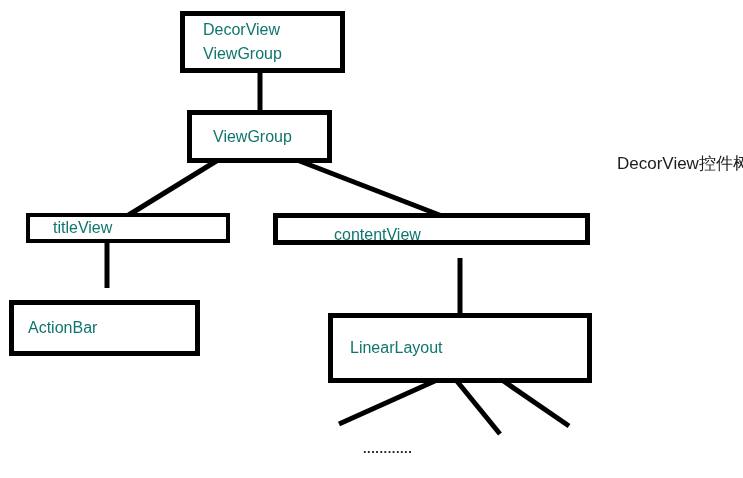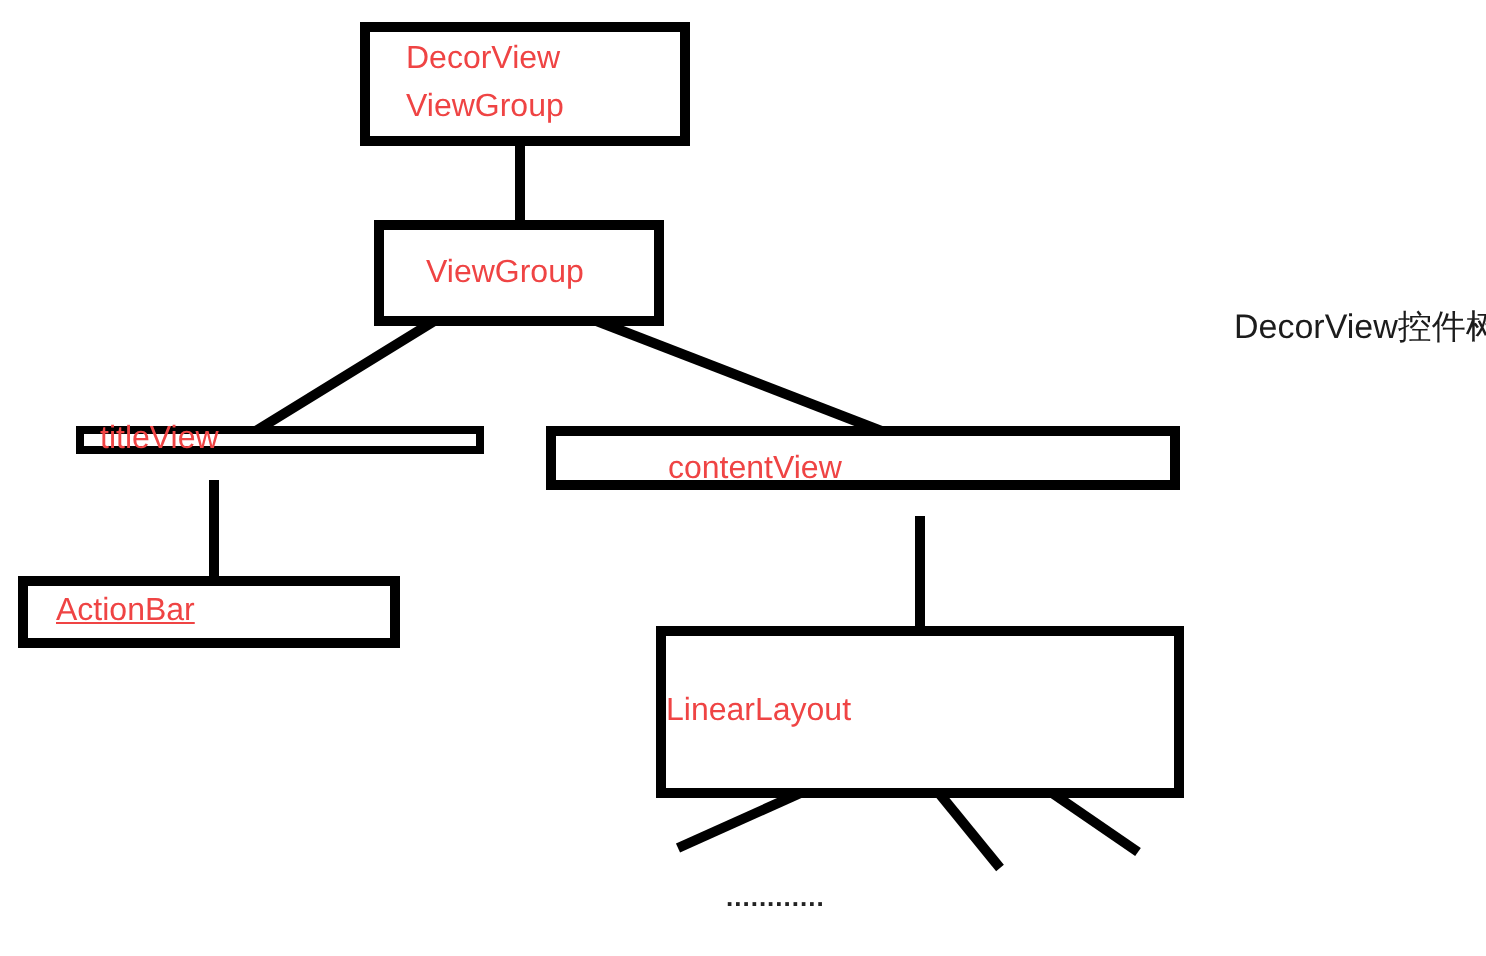--- a/index.html
+++ b/index.html
@@ -16,39 +16,39 @@
     position: absolute;
     left: 0; top: 0;
     width: 743px; height: 478px;
     z-index: 1;
   }
   .node {
     position: absolute;
     z-index: 2;
     background: #ffffff;
     border: 5px solid #000000;
-    color: #ef4444;
+    color: #0f766e;
     font-size: 16px;
     display: flex;
     align-items: center;
   }
   .node-decorview {
     left: 180px; top: 11px; width: 165px; height: 62px;
     flex-direction: column;
     align-items: flex-start;
     justify-content: center;
     padding-left: 18px;
   }
   .node-decorview .nline { line-height: 24px; }
   .node-viewgroup  { left: 187px; top: 110px; width: 145px; height: 53px; padding-left: 21px; align-items: center; }
-  .node-titleview  { left: 38px;  top: 213px; width: 204px; height: 14px; border-width: 4px; padding-left: 8px; }
-  .node-actionbar  { left: 9px;   top: 288px; width: 191px; height: 36px; padding-left: 14px; text-decoration: underline; }
+  .node-titleview  { left: 26px;  top: 213px; width: 204px; height: 30px; border-width: 4px; padding-left: 23px; }
+  .node-actionbar  { left: 9px;   top: 300px; width: 191px; height: 56px; padding-left: 14px; }
   .node-contentview{ left: 273px; top: 213px; width: 317px; height: 32px; padding-left: 56px; }
   .node-contentview .nlabel { transform: translateY(6px); }
-  .node-linearlayout{ left: 328px; top: 313px; width: 264px; height: 86px; }
+  .node-linearlayout{ left: 328px; top: 313px; width: 264px; height: 70px; padding-left: 17px; }
   .caption {
     position: absolute;
     z-index: 2;
     left: 617px; top: 152px;
     font-size: 17px;
     color: #1c1c1c;
     white-space: nowrap;
   }
   .ellipsis {
     position: absolute;

